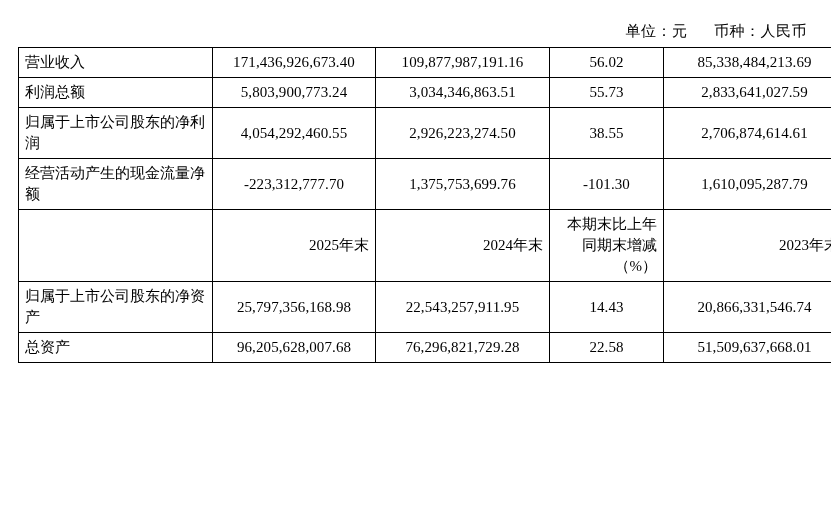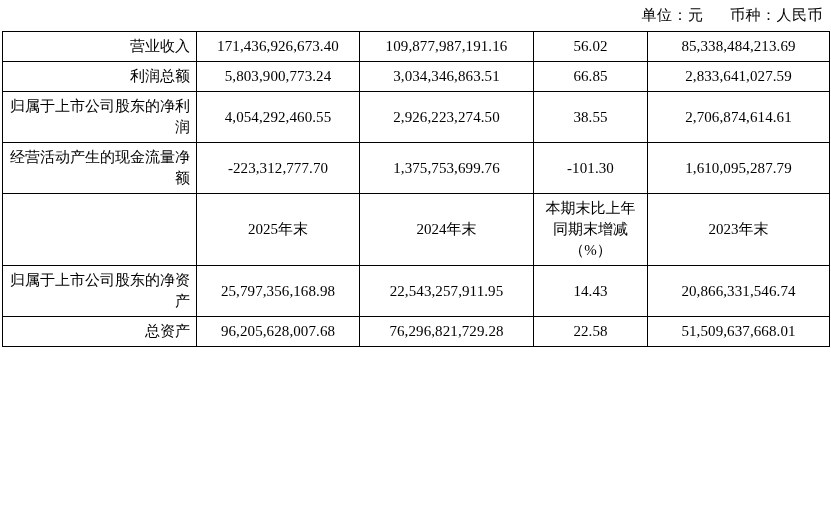--- a/index.html
+++ b/index.html
@@ -12,21 +12,21 @@
     height: 516px;
     font-family: "Liberation Serif", "DejaVu Serif", serif;
     color: #000000;
     overflow: hidden;
   }
   .page {
     position: relative;
     width: 831px;
     height: 516px;
     box-sizing: border-box;
-    padding: 0;
+    padding: 16px;
   }
   .unit-line {
     width: 100%;
     text-align: right;
     font-size: 15px;
     line-height: 20px;
     padding: 5px 8px 6px 0;
     box-sizing: border-box;
     white-space: nowrap;
     letter-spacing: 0.5px;
@@ -49,42 +49,42 @@
     vertical-align: middle;
     box-sizing: border-box;
   }
   col.c0 { width: 194px; }
   col.c1 { width: 163px; }
   col.c2 { width: 174px; }
   col.c3 { width: 114px; }
   col.c4 { width: 182px; }
 
   td.label {
-    text-align: right;
+    text-align: left;
     padding-left: 8px;
   }
   td.num {
     text-align: center;
     padding-right: 8px;
     letter-spacing: 0.1px;
   }
   td.hdr {
     text-align: center;
     font-weight: normal;
   }
   td.hdr-main {
     text-align: center;
   }
   .row-h td { height: 66px; }
   .row-1 td { height: 28px; }
   .row-2 td { height: 28px; }
   .row-3 td { height: 50px; }
   .row-4 td { height: 72px; }
   .row-5 td { height: 50px; }
-  .row-sub td { height: 72px; }
+  .row-sub td { height: 72px; text-align: right; }
   .row-6 td { height: 50px; }
   .row-7 td { height: 28px; }
 </style>
 </head>
 <body>
 
 <div class="page">
 
   <div class="unit-line">
     <span>单位：元</span>
@@ -107,21 +107,21 @@
         <td class="num">171,436,926,673.40</td>
         <td class="num">109,877,987,191.16</td>
         <td class="num">56.02</td>
         <td class="num">85,338,484,213.69</td>
       </tr>
 
       <tr class="row-2">
         <td class="label">利润总额</td>
         <td class="num">5,803,900,773.24</td>
         <td class="num">3,034,346,863.51</td>
-        <td class="num">66.85</td>
+        <td class="num">55.73</td>
         <td class="num">2,833,641,027.59</td>
       </tr>
 
       <tr class="row-3">
         <td class="label">归属于上市公司股东的净利润</td>
         <td class="num">4,054,292,460.55</td>
         <td class="num">2,926,223,274.50</td>
         <td class="num">38.55</td>
         <td class="num">2,706,874,614.61</td>
       </tr>

